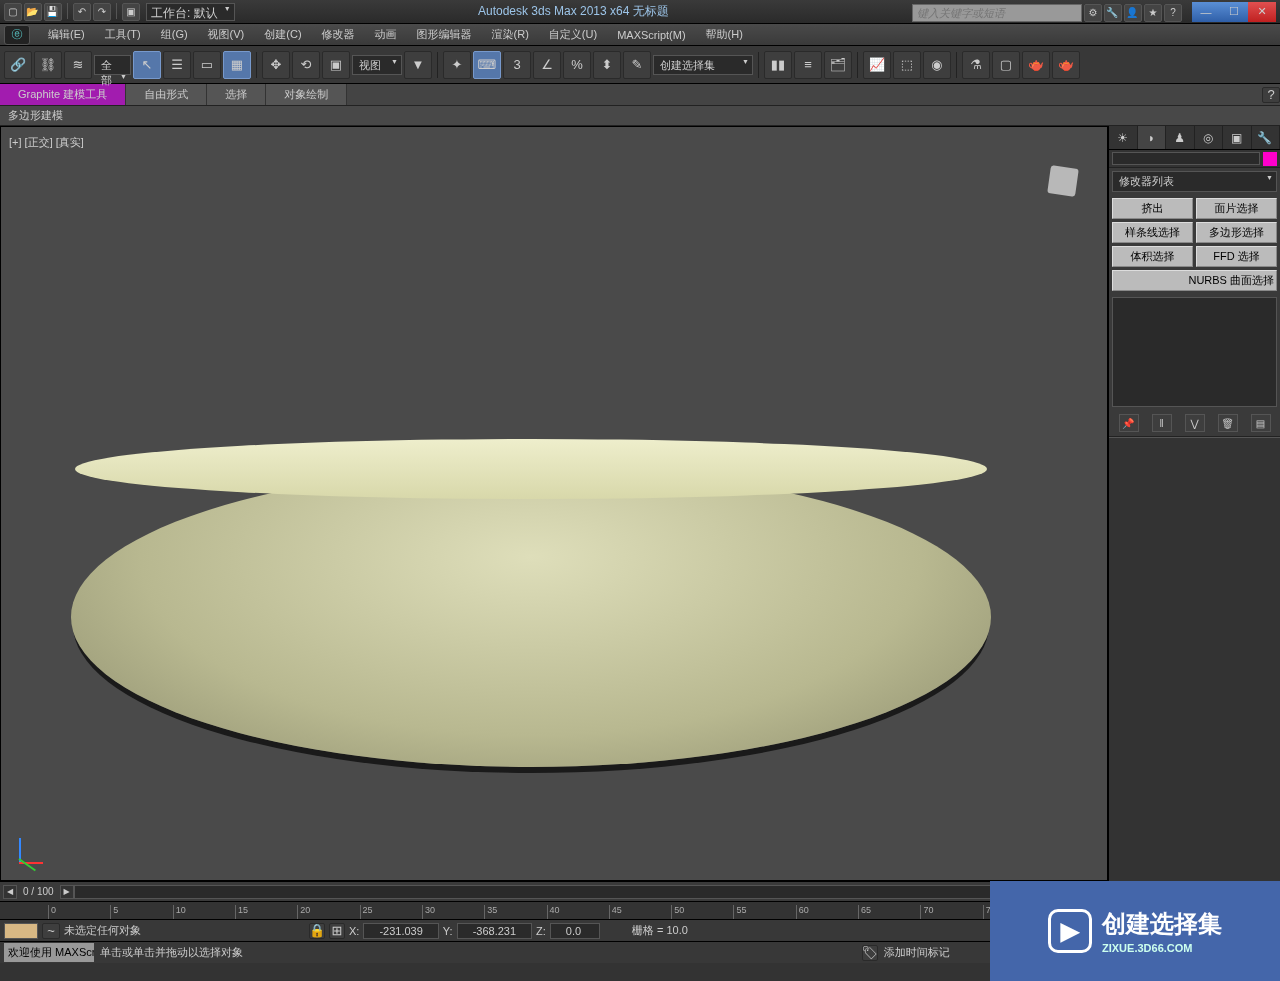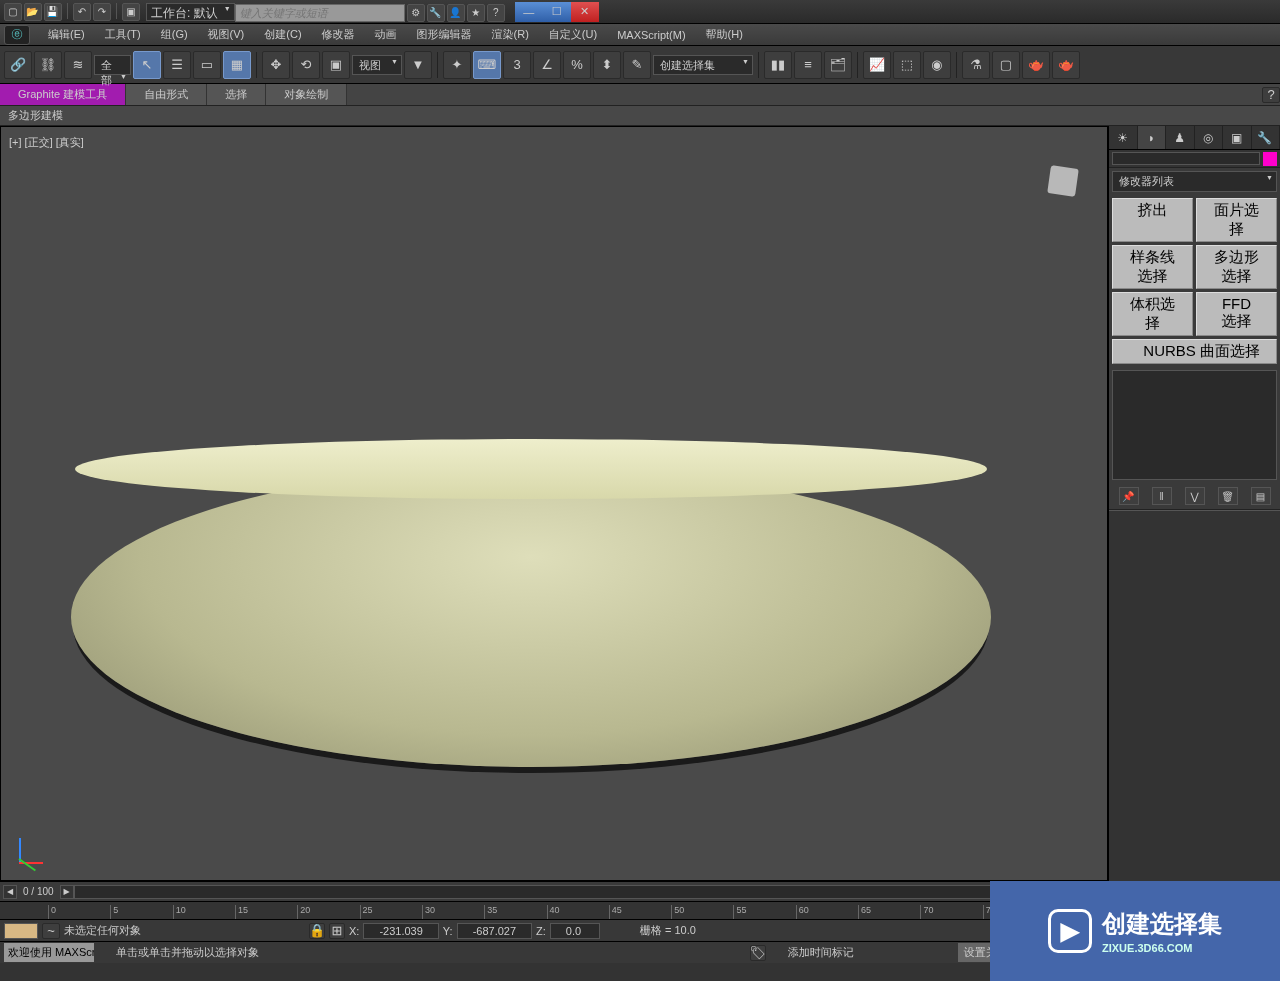--- a/index.html
+++ b/index.html
@@ -50,59 +50,60 @@
 .command-panel { width: 172px; background: #3a3a3a; border-left: 1px solid #000; display: flex; flex-direction: column; }
 .cp-tabs { display: flex; height: 24px; background: #333; border-bottom: 1px solid #000; }
 .cp-tab { flex: 1; display: flex; align-items: center; justify-content: center; border-right: 1px solid #222; font-size: 12px; cursor: pointer; }
 .cp-tab.active { background: #444; }
 .cp-color { height: 18px; background: #333; display: flex; padding: 2px 3px; border-bottom: 1px solid #222; }
 .cp-color-box { flex: 1; background: #2a2a2a; border: 1px solid #555; }
 .cp-swatch { width: 14px; height: 14px; background: #ff00cc; margin-left: 3px; }
 .cp-dd { background: #2a2a2a; border: 1px solid #555; padding: 2px 16px 2px 6px; color: #ccc; margin: 3px; font-size: 11px; position: relative; }
 .cp-dd:after { content: "▼"; position: absolute; right: 3px; font-size: 7px; }
 .cp-btn-grid { display: grid; grid-template-columns: 1fr 1fr; gap: 3px; padding: 3px; }
-.cp-btn { background: #bbb; border: 1px outset #ddd; color: #000; padding: 2px 16px; text-align: center; font-size: 15px; cursor: pointer; }
+.cp-btn { background: #bbb; border: 1px outset #ddd; color: #000; padding: 2px 2px; text-align: center; font-size: 11px; cursor: pointer; }
 .cp-btn-wide { grid-column: 1 / 3; }
 .cp-stack { background: #2a2a2a; border: 1px solid #555; height: 110px; margin: 3px; }
 .cp-stack-tools { display: flex; justify-content: space-around; padding: 4px 3px; border-bottom: 1px solid #222; }
 .cp-stack-tool { width: 20px; height: 18px; background: #3e3e3e; border: 1px solid #555; font-size: 10px; display: flex; align-items: center; justify-content: center; cursor: pointer; }
 .cp-rollout { flex: 1; background: #333; border-top: 1px solid #555; }
 
 .timebar { height: 20px; background: #3a3a3a; border-top: 1px solid #000; display: flex; align-items: center; padding: 0 3px; }
 .time-btn { width: 14px; height: 14px; background: #333; border: 1px solid #555; font-size: 8px; display: flex; align-items: center; justify-content: center; }
 .time-current { margin: 0 6px; color: #ccc; font-size: 10px; }
 .time-slider { flex: 1; height: 14px; background: #2a2a2a; border: 1px solid #555; }
 
 .timeline { height: 18px; background: #333; display: flex; align-items: flex-end; padding: 0 48px; border-top: 1px solid #000; position: relative; }
 .tick { flex: 1; text-align: left; font-size: 9px; color: #aaa; border-left: 1px solid #666; padding-left: 2px; height: 14px; }
 .timeline-watermark { position: absolute; right: 0; bottom: 0; width: 290px; height: 100px; background: #4466aa; display: flex; align-items: center; justify-content: center; color: #fff; font-size: 24px; font-weight: bold; z-index: 50; }
 .wm-url { font-size: 11px; color: #cfe; margin-top: 2px; }
 
 .status1 { height: 22px; background: #383838; display: flex; align-items: center; border-top: 1px solid #000; padding: 0 4px; gap: 4px; font-size: 11px; }
 .status-box { background: #2a2a2a; border: 1px solid #555; padding: 1px 15px; height: 16px; min-width: 50px; }
 .status-btn { background: #3e3e3e; border: 1px solid #555; padding: 1px 6px; cursor: pointer; }
 .status-auto { background: #666; padding: 2px 6px; color: #ccc; }
-.status2 { height: 22px; background: #383838; display: flex; align-items: center; border-top: 1px solid #000; padding: 0 4px; gap: 22px; font-size: 11px; }
+.status2 { height: 22px; background: #383838; display: flex; align-items: center; border-top: 1px solid #000; padding: 0 4px; gap: 6px; font-size: 11px; }
 .status2-left { background: #999; color: #000; padding: 2px 4px; width: 90px; overflow: hidden; white-space: nowrap; }
 </style>
 </head>
 <body>
 
 <div class="titlebar">
   <div class="titlebar-icons">
     <div class="tb-icon">▢</div>
     <div class="tb-icon">📂</div>
     <div class="tb-icon">💾</div>
     <div class="tb-sep"></div>
     <div class="tb-icon">↶</div>
     <div class="tb-icon">↷</div>
     <div class="tb-sep"></div>
     <div class="tb-icon">▣</div>
   </div>
   <div class="workspace-dd">工作台: 默认</div>
+  <div class="title-center">Autodesk 3ds Max  2013 x64     无标题</div>
   <div class="title-right">
     <input class="search-input" placeholder="键入关键字或短语" style="">
     <div class="tb-icon">⚙</div>
     <div class="tb-icon">🔧</div>
     <div class="tb-icon">👤</div>
     <div class="tb-icon">★</div>
     <div class="tb-icon">?</div>
     <div class="win-controls">
       <div class="win-btn win-min">—</div>
       <div class="win-btn win-max">☐</div>
@@ -264,24 +265,24 @@
 <div class="status1">
   <div style="width:34px;height:16px;background:#d8b884;border:1px solid #555"></div>
   <div class="tool-btn" style="width:18px;height:16px">~</div>
   <span>未选定任何对象</span>
   <div style="flex:0 0 160px"></div>
   <div class="tool-btn" style="width:16px;height:16px">🔒</div>
   <div class="tool-btn" style="width:16px;height:16px">⊞</div>
   <span>X:</span>
   <div class="status-box">-231.039</div>
   <span>Y:</span>
-  <div class="status-box">-687.027</div>
+  <div class="status-box">-368.231</div>
   <span>Z:</span>
   <div class="status-box">0.0</div>
-  <span style="margin-left:36px">栅格 = 10.0</span>
+  <span style="margin-left:28px">栅格 = 10.0</span>
   <div style="flex:1"></div>
   <div class="status-auto">自动关键点</div>
   <div class="status-box">选定对</div>
 </div>
 
 <div class="status2">
   <div class="status2-left">欢迎使用  MAXScr</div>
   <span>单击或单击并拖动以选择对象</span>
   <div style="flex:1"></div>
   <div class="tool-btn" style="width:16px;height:16px">🏷</div>

